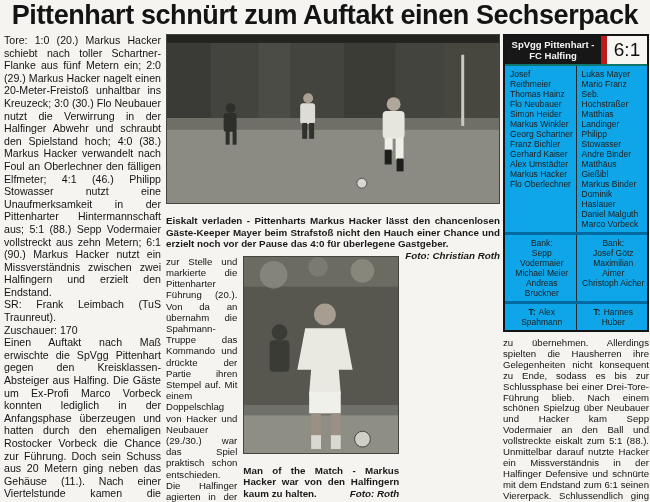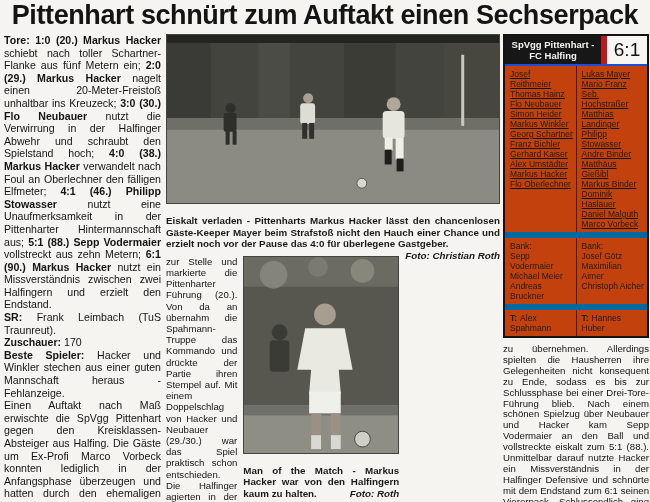--- a/index.html
+++ b/index.html
@@ -1,60 +1,59 @@
 <!DOCTYPE html>
 <html><head>
 <meta charset="utf-8">
 <style>
   html,body{margin:0;padding:0;background:#d8d6d2;}
   .page{width:650px;height:502px;position:relative;background:#f5f4f0;overflow:hidden;
         font-family:"Liberation Sans",sans-serif;color:#141414;}
   .title{position:absolute;top:0;left:0;width:100%;text-align:center;
          font-size:27px;font-weight:700;letter-spacing:-0.4px;white-space:nowrap;}
   .para{margin:0;}
-  .b{font-weight:700;}
+  .b{font-weight:400;}
   .col-left{position:absolute;left:4px;top:34px;width:157px;
             font-size:10.6px;line-height:12.6px;text-align:justify;}
   .zone-mid{position:absolute;left:166px;top:34px;width:334px;}
   .photo{border:1px solid #45453f;box-sizing:border-box;background:#777;overflow:hidden;}
   .photo svg{display:block;width:100%;height:100%;}
   .photo-top{width:334px;height:170px;}
   .caption{font-weight:700;font-size:9.8px;line-height:11.6px;text-align:justify;margin-top:11px;color:#1a1a1a;}
   .credit{float:right;font-style:italic;margin-left:6px;}
   .mid-lower{display:flex;margin-top:6px;}
   .midcol{width:172px;font-size:9.6px;line-height:11.2px;text-align:justify;}
   .photo2wrap{width:156px;margin-left:6px;}
   .photo-bottom{width:156px;height:198px;}
   .zone-right{position:absolute;left:503px;top:34px;width:146px;}
-  .statsbox{border:2px solid #141414;background:#c2410c;}
+  .statsbox{border:2px solid #141414;background:#0ea5e9;}
   .statshead{display:flex;background:#171717;align-items:stretch;}
   .teams{flex:1;color:#f4f4f2;font-weight:700;font-size:9.5px;line-height:11px;
          text-align:center;padding:3px 2px;}
   .score{width:40px;background:#f7f6f2;color:#111;font-weight:400;font-size:19px;
          display:flex;align-items:center;justify-content:center;border-left:6px solid #b91c1c;}
   .lineups,.banks,.trainers{display:flex;}
-  .lineups{border-top:2px solid #1d4ed8;text-decoration:underline;}
-  .banks,.trainers{border-top:6px solid #0369a1;}
+  .lineups{border-top:2px solid #0f766e;}
+  .banks,.trainers{border-top:3px solid #0369a1;text-align:center;}
   .tcol{flex:1;padding:3px 2px 3px 5px;font-size:8.5px;line-height:10px;color:#20201e;}
   .tcol.home{border-right:1px solid #2a2a2a;}
   .tlabel{font-weight:700;margin-right:3px;}
   .rightcol{margin-top:6px;font-size:9.6px;line-height:10.9px;text-align:justify;}
 </style>
 </head>
 <body>
 
 <div class="page">
 
   <div class="title">Pittenhart schnürt zum Auftakt einen Sechserpack</div>
 
   <div class="col-left">
     <p class="para"><span class="b">Tore: 1:0 (20.) Markus Hacker</span><span> schiebt nach toller Schartner-Flanke aus fünf Metern ein; </span><span class="b">2:0 (29.) Markus Hacker</span><span> nagelt einen 20-Meter-Freistoß unhaltbar ins Kreuzeck; </span><span class="b">3:0 (30.) Flo Neubauer</span><span> nutzt die Verwirrung in der Halfinger Abwehr und schraubt den Spielstand hoch; </span><span class="b">4:0 (38.) Markus Hacker</span><span> verwandelt nach Foul an Oberlechner den fälligen Elfmeter; </span><span class="b">4:1 (46.) Philipp Stowasser</span><span> nutzt eine Unaufmerksamkeit in der Pittenharter Hintermannschaft aus; </span><span class="b">5:1 (88.) Sepp Vodermaier</span><span> vollstreckt aus zehn Metern; </span><span class="b">6:1 (90.) Markus Hacker</span><span> nutzt ein Missverständnis zwischen zwei Halfingern und erzielt den Endstand.</span></p>
     <p class="para"><span class="b">SR:</span><span> Frank Leimbach (TuS Traunreut).</span></p>
     <p class="para"><span class="b">Zuschauer:</span><span> 170</span></p>
-    <p class="para"><span class="b">Beste Spieler:</span><span> Hacker und Winkler stechen aus einer guten Mannschaft heraus - Fehlanzeige.</span></p>
     <p class="para">Einen Auftakt nach Maß erwischte die SpVgg Pittenhart gegen den Kreisklassen-Absteiger aus Halfing. Die Gäste um Ex-Profi Marco Vorbeck konnten lediglich in der Anfangsphase überzeugen und hatten durch den ehemaligen Rostocker Vorbeck die Chance zur Führung. Doch sein Schuss aus 20 Metern ging neben das Gehäuse (11.). Nach einer Viertelstunde kamen die Gastgeber besser ins Spiel und konnten durch einen famos aufspielenden Markus Hacker auch schnell die Führung erzielen. Nach toller Schartner-Flanke war der Goalgetter</p>
   </div>
 
   <div class="zone-mid">
     <div class="photo photo-top">
       <svg viewBox="0 0 334 170" preserveAspectRatio="none">
         <rect width="334" height="170" fill="#82827b"></rect>
         <rect width="334" height="84" fill="#44443f"></rect>
         <rect width="334" height="8" fill="#23231f"></rect>
         <rect x="0" y="8" width="44" height="76" fill="#3a3a36"></rect>

